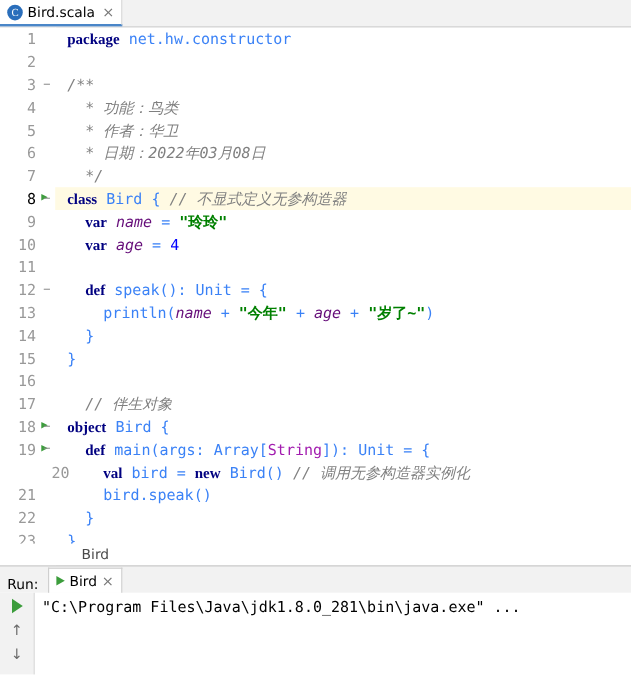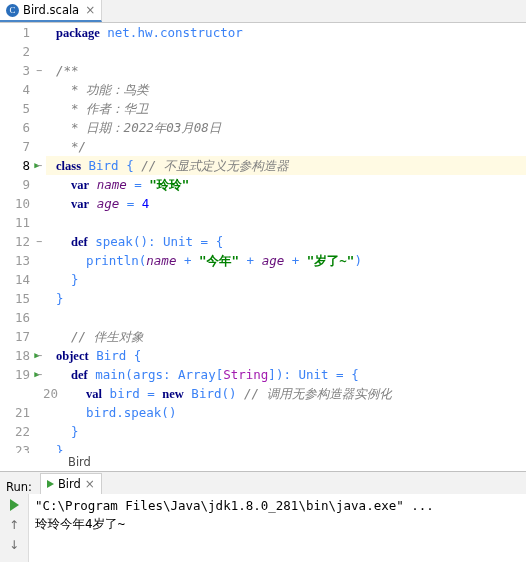--- a/index.html
+++ b/index.html
@@ -258,14 +258,14 @@
     <span class="run-tab-close">×</span>
   </span>
 </div>
 
 <div class="console-wrap">
   <div class="console-toolbar">
     <span class="tb-icon play"></span>
     <span class="tb-icon">↑</span>
     <span class="tb-icon">↓</span>
   </div>
-  <div class="console" id="console-out"><div>"C:\Program Files\Java\jdk1.8.0_281\bin\java.exe" ...</div><div>玲玲今年4岁了~</div></div>
+  <div class="console" id="console-out"><div>"C:\Program Files\Java\jdk1.8.0_281\bin\java.exe" ...</div></div>
 </div>
 
 </body></html>

